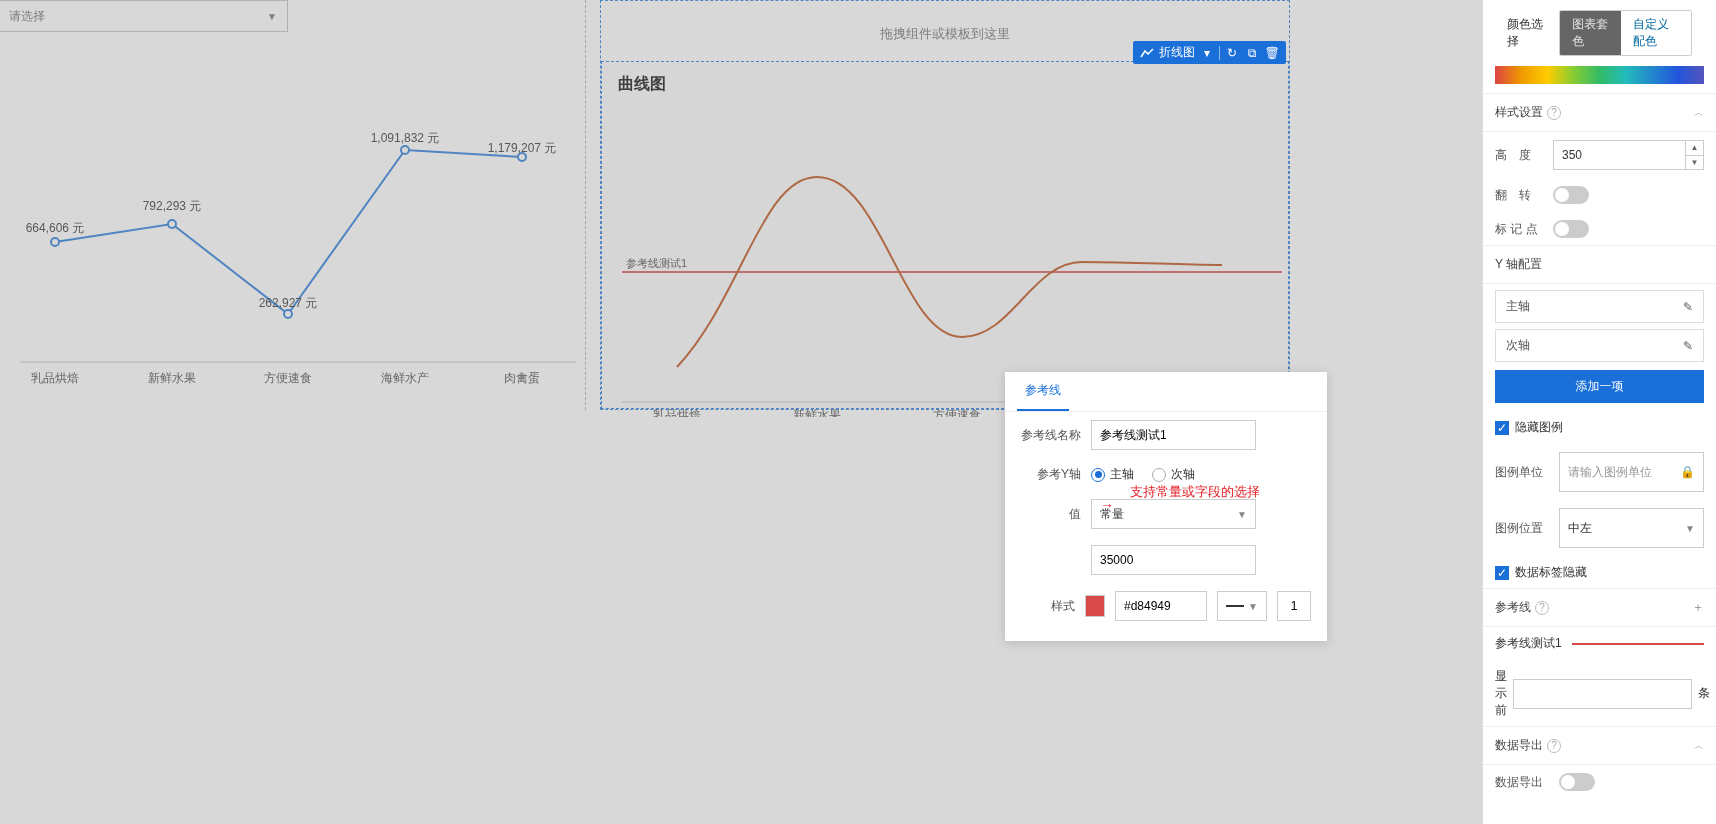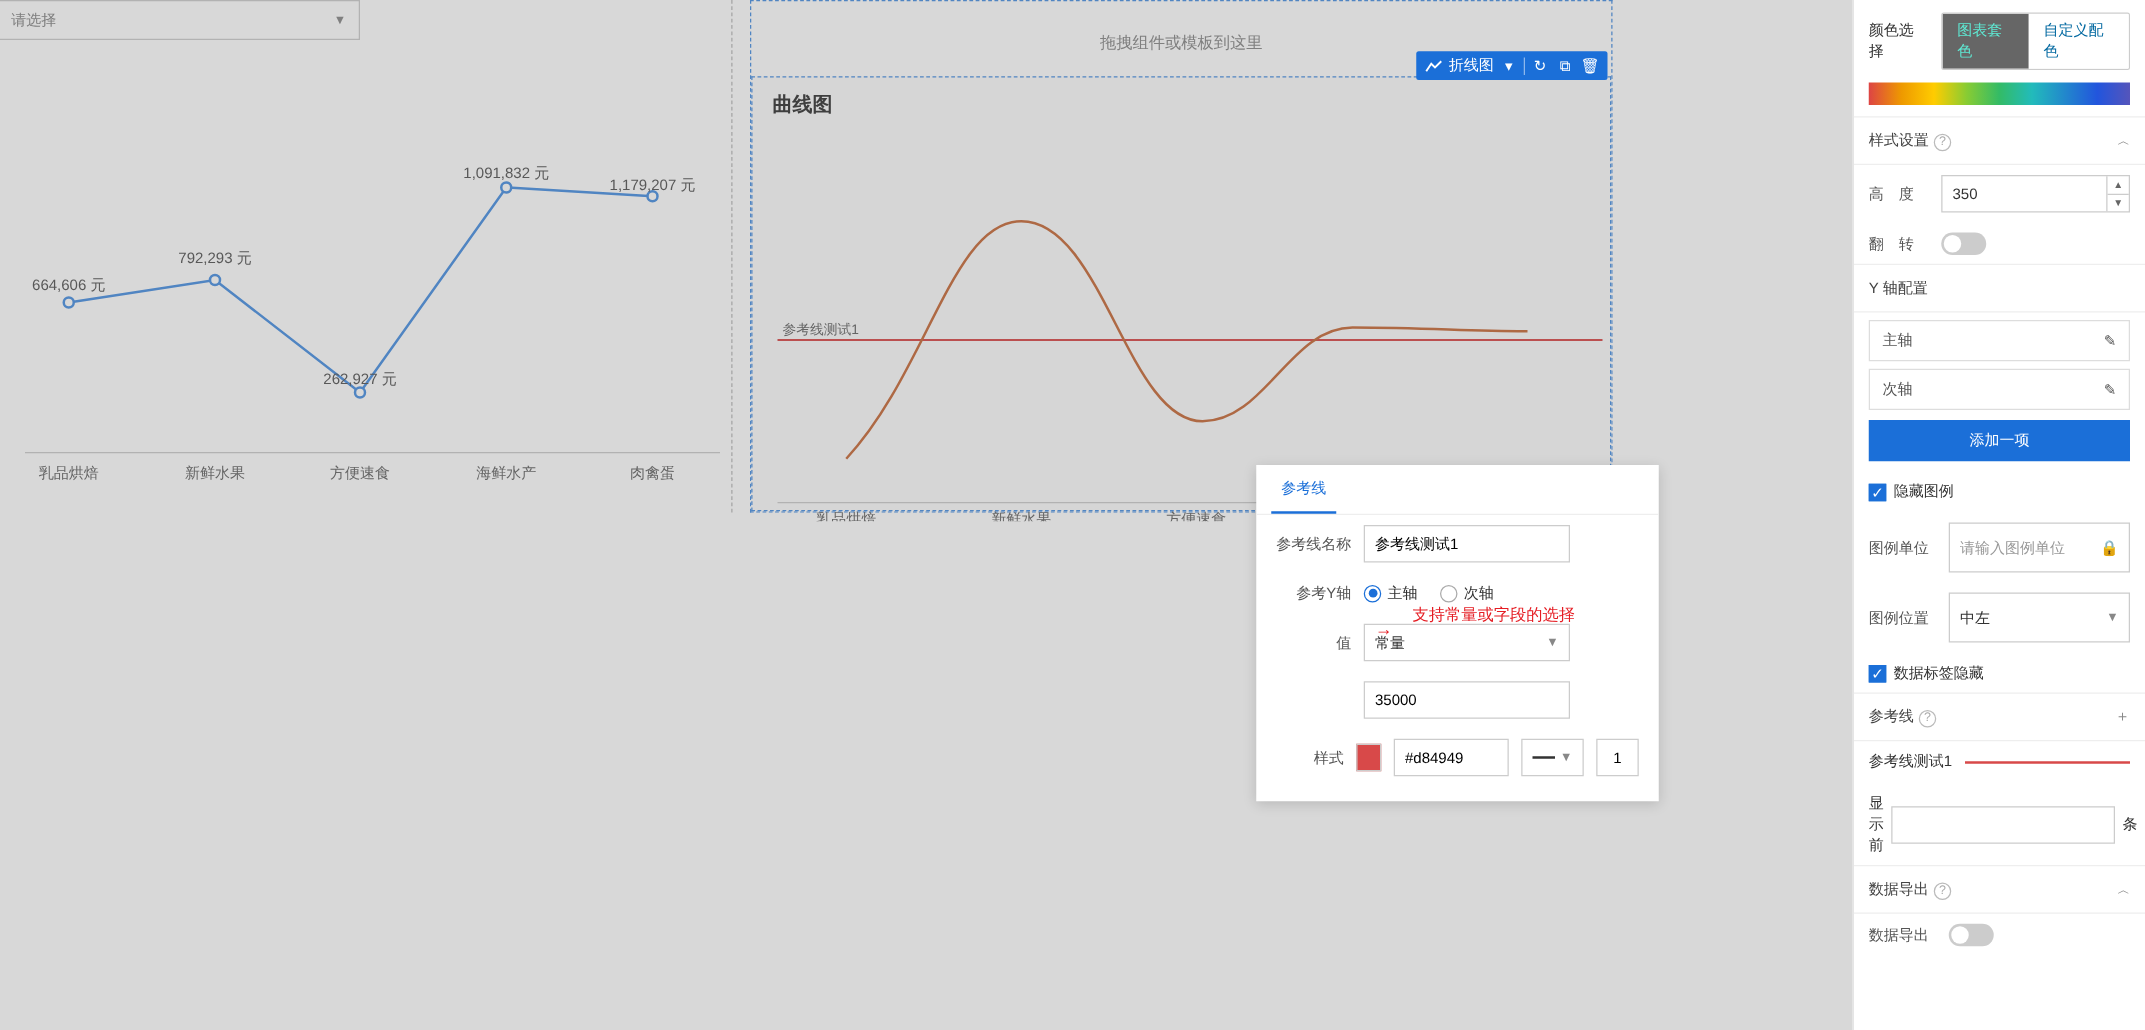--- a/index.html
+++ b/index.html
@@ -38,24 +38,24 @@
     .radio-circle.checked { border-color: #1b6fd8; }
     .radio-dot { width: 7px; height: 7px; border-radius: 50%; background: #1b6fd8; }
     .color-swatch { width: 22px; height: 22px; border: 1px solid #ccc; background: #d84949; }
     .annotation { position: absolute; left: 1130px; top: 483px; color: #e51c23; font-size: 13px; z-index: 11; white-space: nowrap; }
     .annotation-arrow { position: absolute; left: 1100px; top: 495px; color: #e51c23; z-index: 11; font-size: 14px; }
     
     
     .side-panel { position: absolute; right: 0; top: 0; width: 234px; height: 824px; border-left: 1px solid #ddd; background: #fff; z-index: 2; overflow-y: auto; }
     .panel-section-title { padding: 10px 12px; font-size: 12px; color: #444; display: flex; justify-content: space-between; align-items: center; border-bottom: 1px solid #eee; border-top: 1px solid #eee; margin-top: -1px; }
     .help-icon { display: inline-flex; width: 14px; height: 14px; border: 1px solid #bbb; border-radius: 50%; align-items: center; justify-content: center; font-size: 10px; color: #aaa; margin-left: 4px; }
-    .color-row { display: flex; align-items: center; padding: 10px 12px; gap: 6px; }
+    .color-row { display: flex; align-items: center; padding: 10px 24px; gap: 6px; }
     .tab-group { display: flex; border: 1px solid #ccc; border-radius: 2px; overflow: hidden; }
     .tab-btn { padding: 5px 12px; background: #fff; color: #0369a1; cursor: pointer; font-size: 12px; }
-    .tab-btn.active { background: #666; color: #5eead4; }
+    .tab-btn.active { background: #666; color: #e5e5e5; }
     .color-bar { height: 18px; margin: 0 12px 10px 12px; background: linear-gradient(to right, #d44, #e90, #fc0, #8c3, #3b6, #2bb, #28c, #25d, #55b); }
     .setting-row { display: flex; align-items: center; padding: 8px 12px; gap: 10px; }
     .setting-label { width: 48px; color: #555; }
     .number-input { flex: 1; height: 30px; border: 1px solid #ccc; padding: 0 22px 0 8px; position: relative; display: flex; align-items: center; background: #fff; }
     .spinner { position: absolute; right: 0; top: 0; bottom: 0; width: 18px; border-left: 1px solid #ccc; display: flex; flex-direction: column; }
     .spinner-btn { flex: 1; display: flex; align-items: center; justify-content: center; font-size: 8px; color: #666; cursor: pointer; }
     .spinner-btn:first-child { border-bottom: 1px solid #ccc; }
     .toggle { width: 36px; height: 18px; background: #ccc; border-radius: 9px; position: relative; cursor: pointer; }
     .toggle-knob { width: 14px; height: 14px; background: #fff; border-radius: 50%; position: absolute; top: 2px; left: 2px; }
     .type-tabs { display: flex; flex: 1; border: 1px solid #ccc; }
@@ -215,20 +215,26 @@
         <div class="spinner-btn">▼</div>
       </div>
     </div>
   </div>
   <div class="setting-row">
     <span class="setting-label">翻　转</span>
     <div class="toggle">
         <div class="toggle-knob"></div>
       </div>
   </div>
+  <div class="setting-row">
+    <span class="setting-label">标 记 点</span>
+    <div class="toggle">
+        <div class="toggle-knob"></div>
+      </div>
+  </div>
 
   <div class="panel-section-title">
     <span>Y 轴配置</span>
   </div>
   <div class="axis-item">
     <span>主轴</span>
     <span>✎</span>
   </div>
   <div class="axis-item">
     <span>次轴</span>

